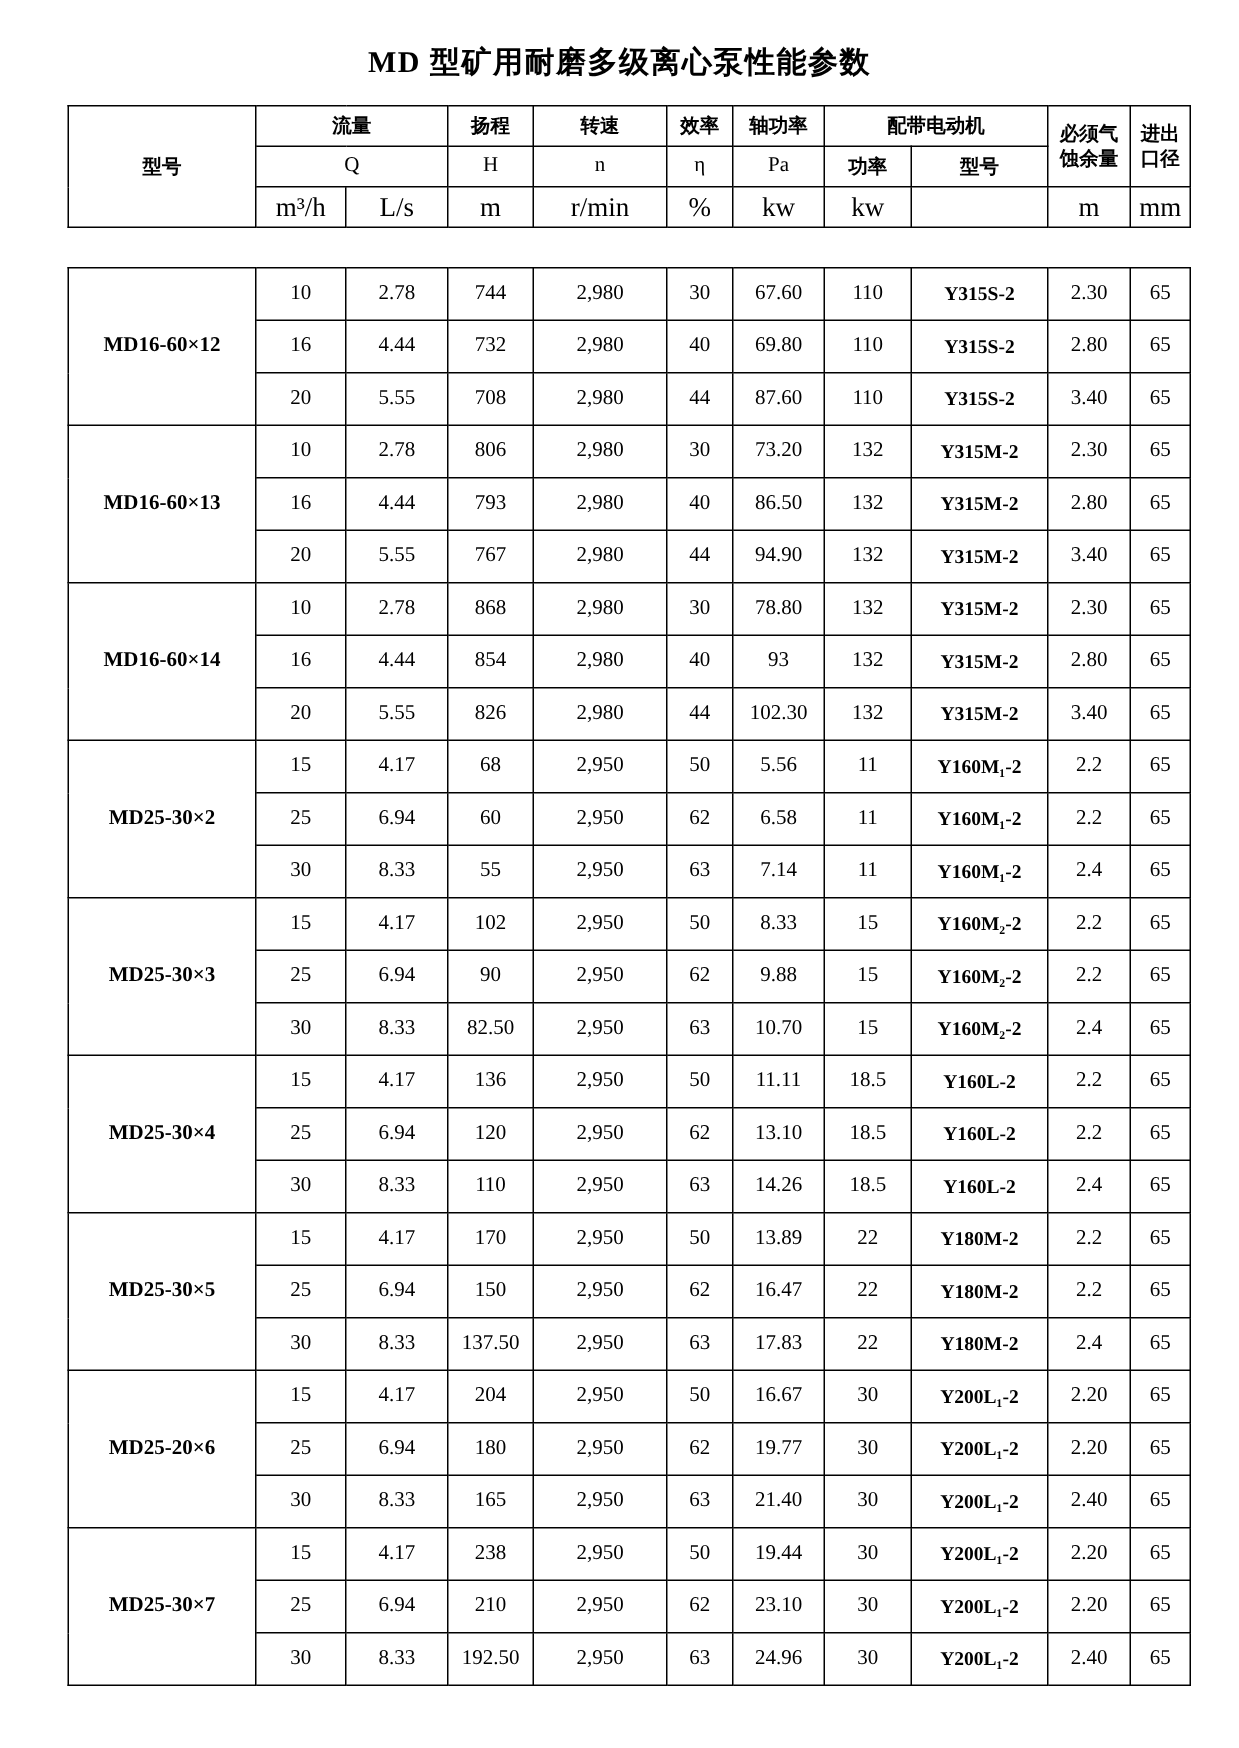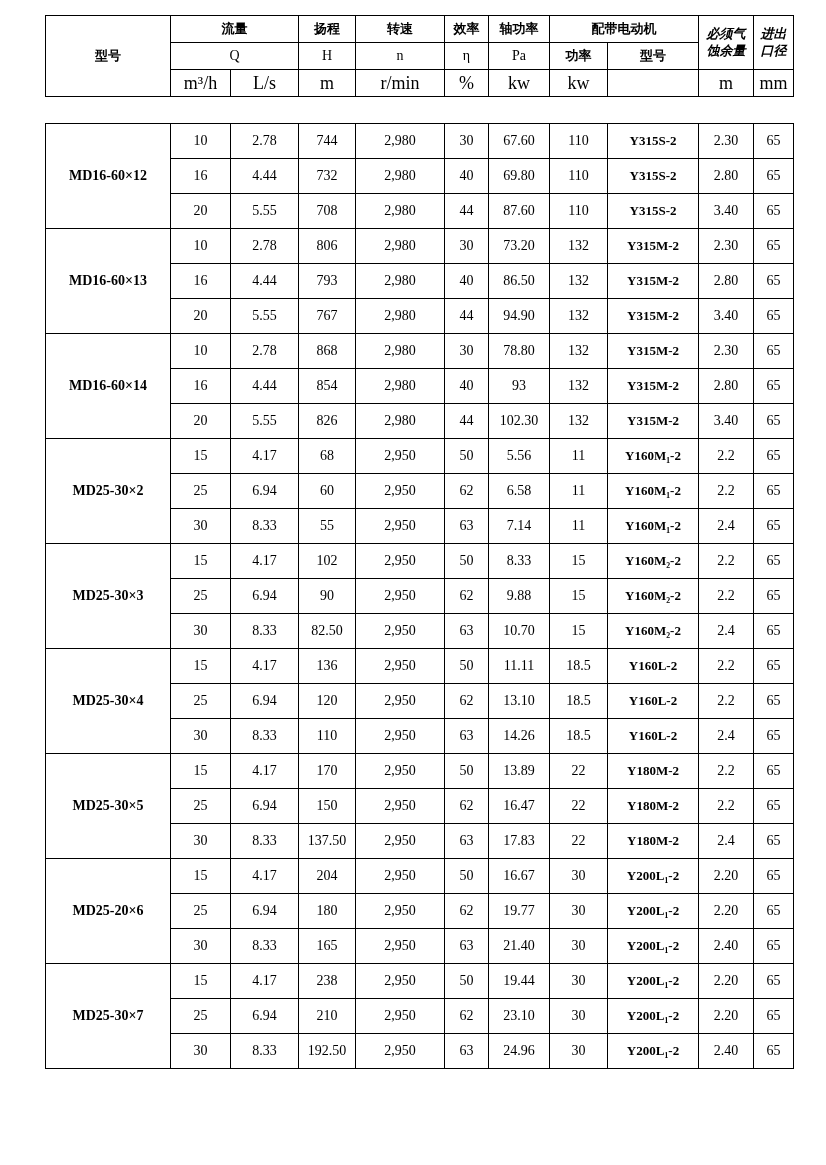--- a/index.html
+++ b/index.html
@@ -34,34 +34,35 @@
     vertical-align:middle;
     overflow:hidden;
     font-weight:normal;
     font-size:14px;
     line-height:1.15;
   }
   .header-table th { height:27px; }
   .cn { font-weight:bold; font-size:13px; font-family:"Liberation Serif","DejaVu Serif",serif; }
   .sym { font-weight:normal; font-size:14px; }
   .unit { font-weight:normal; font-size:18px; }
-  .two-line { line-height:1.25;font-style:italic; }
+  .two-line { line-height:1.25; }
   .body-table td { height:35px; font-size:14px; }
   .body-table td.model-cell {
     font-size:14px;
     font-weight:bold;
     letter-spacing:0px;
   }
   .body-table td.motor-model { font-size:13px; font-weight:bold;margin-top:36px; }
 </style>
 </head>
 <body>
 
 <div class="page">
 
+  <div class="doc-title">MD 型矿用耐磨多级离心泵性能参数</div>
 
   <table class="header-table">
     <colgroup>
       <col style="width:125px">
         <col style="width:60px">
         <col style="width:68px">
       <col style="width:57px">
         <col style="width:89px">
         <col style="width:44px">
       <col style="width:61px">

